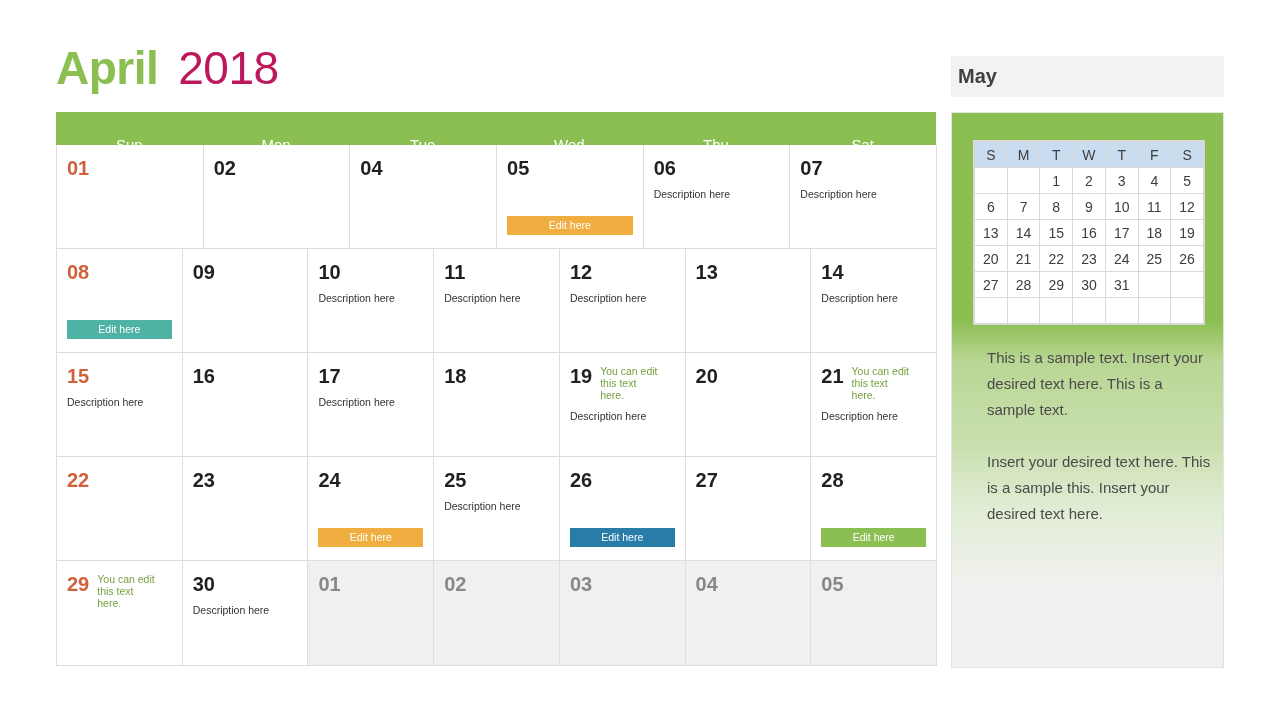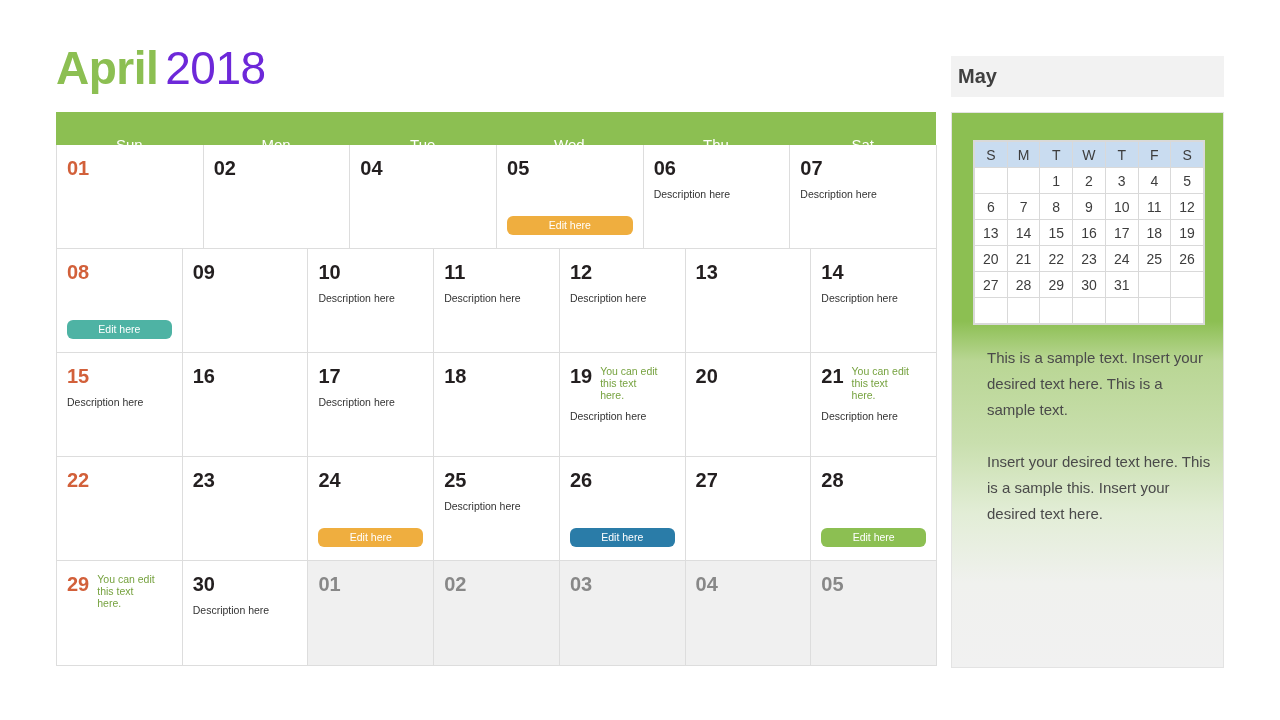--- a/index.html
+++ b/index.html
@@ -29,22 +29,22 @@
     line-height: 56px;
     white-space: nowrap;
     letter-spacing: -0.5px;
   }
   .title .month {
     font-weight: bold;
     color: #8CBF52;
   }
   .title .year {
     font-weight: normal;
-    color: #6d28d9;
-    margin-left: 7px;
+    color: #be185d;
+    margin-left: 20px;
   }
 
   
   .calendar {
     position: absolute;
     left: 56px;
     top: 112px;
     width: 880px;
   }
 
@@ -119,21 +119,20 @@
   .tag {
     position: absolute;
     left: 10px;
     right: 10px;
     bottom: 13px;
     height: 19px;
     line-height: 19px;
     text-align: center;
     font-size: 10.5px;
     color: #ffffff;
-    border-radius: 6px;
   }
 
   
   .side-header {
     position: absolute;
     left: 951px;
     top: 56px;
     width: 273px;
     height: 41px;
     background: #F2F2F2;

